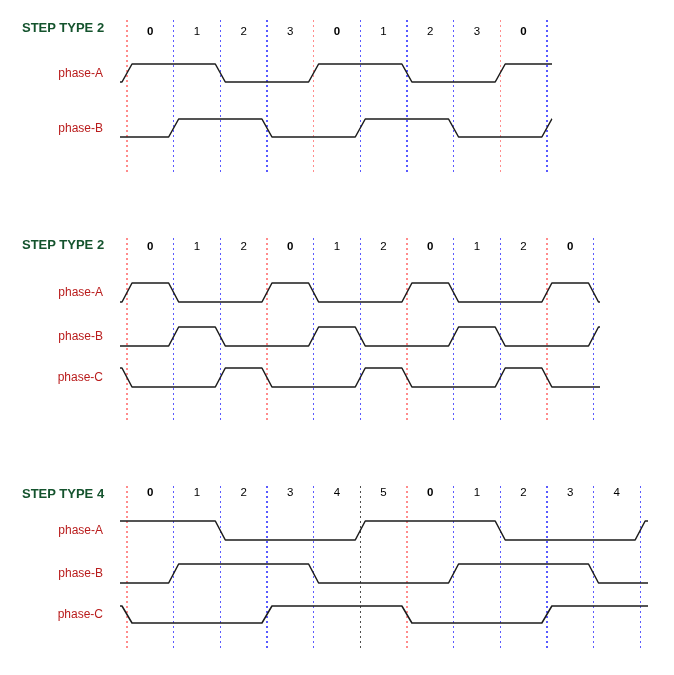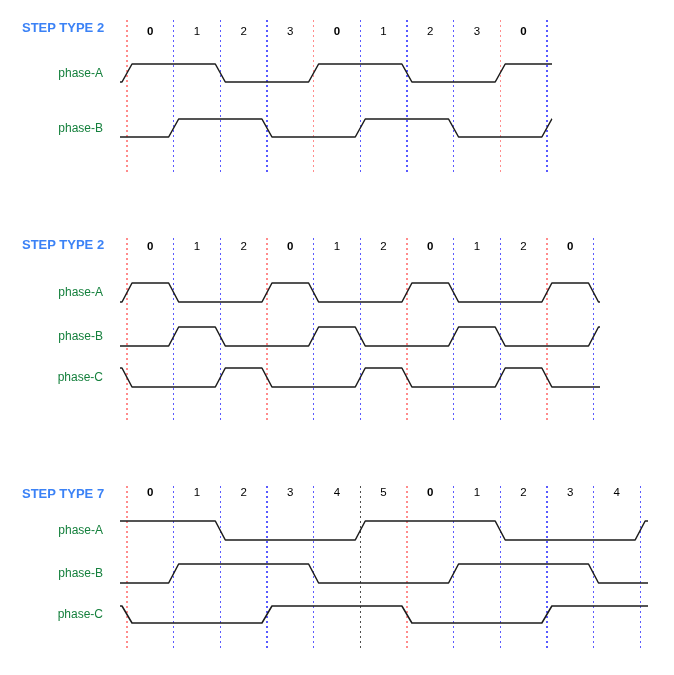--- a/index.html
+++ b/index.html
@@ -7,25 +7,25 @@
     width: 674px; height: 675px;
     background: #ffffff;
     font-family: "Liberation Sans", sans-serif;
     position: relative;
     overflow: hidden;
   }
   #canvas { position: absolute; left: 0; top: 0; width: 674px; height: 675px; }
   svg#diagram { position: absolute; left: 0; top: 0; }
   .section-title {
     position: absolute; left: 22px; height: 16px; line-height: 16px;
-    font-size: 13px; font-weight: bold; color: #3b82f6; white-space: nowrap;
+    font-size: 13px; font-weight: bold; color: #14532d; white-space: nowrap;
   }
   .phase-label {
     position: absolute; left: 0; width: 103px; height: 16px; line-height: 16px;
-    text-align: right; font-size: 12px; color: #15803d; white-space: nowrap;
+    text-align: right; font-size: 12px; color: #b91c1c; white-space: nowrap;
   }
 </style>
 </head>
 <body>
 
 <div id="canvas">
   <svg id="diagram" width="674" height="675">
       <line x1="127" y1="20" x2="127" y2="175" stroke="#ff8c8c" stroke-width="1.3" stroke-dasharray="2.4,2.6" shape-rendering="crispEdges"></line>
       <line x1="173.65" y1="20" x2="173.65" y2="175" stroke="#5a5aff" stroke-width="1.3" stroke-dasharray="2.4,2.6" shape-rendering="crispEdges"></line>
       <line x1="220.3" y1="20" x2="220.3" y2="175" stroke="#5a5aff" stroke-width="1.3" stroke-dasharray="2.4,2.6" shape-rendering="crispEdges"></line>
@@ -94,21 +94,21 @@
       <text x="523.525" y="496" text-anchor="middle" font-family="&quot;Liberation Sans&quot;, sans-serif" font-size="11.5" font-weight="normal" fill="#000000">2</text>
       <text x="570.175" y="496" text-anchor="middle" font-family="&quot;Liberation Sans&quot;, sans-serif" font-size="11.5" font-weight="normal" fill="#000000">3</text>
       <text x="616.825" y="496" text-anchor="middle" font-family="&quot;Liberation Sans&quot;, sans-serif" font-size="11.5" font-weight="normal" fill="#000000">4</text>
       <path d="M 120 521 L 215.3 521 L 225.3 540 L 355.25 540 L 365.25 521 L 495.2 521 L 505.2 540 L 635.15 540 L 645.15 521 L 648 521" fill="none" stroke="#1c1c1c" stroke-width="1.5" stroke-linejoin="round"></path>
       <path d="M 120 583 L 168.65 583 L 178.65 564 L 308.6 564 L 318.6 583 L 448.55 583 L 458.55 564 L 588.5 564 L 598.5 583 L 648 583" fill="none" stroke="#1c1c1c" stroke-width="1.5" stroke-linejoin="round"></path>
       <path d="M 120 606 L 122 606 L 132 623 L 261.95 623 L 271.95 606 L 401.9 606 L 411.9 623 L 541.8499999999999 623 L 551.8499999999999 606 L 648 606" fill="none" stroke="#1c1c1c" stroke-width="1.5" stroke-linejoin="round"></path>
     </svg>
 
   <div class="section-title" style="top:20px">STEP TYPE 2</div>
   <div class="section-title" style="top:237px">STEP TYPE 2</div>
-  <div class="section-title" style="top:486px">STEP TYPE 7</div>
+  <div class="section-title" style="top:486px">STEP TYPE 4</div>
 
   <div class="phase-label" style="top:65px">phase-A</div>
   <div class="phase-label" style="top:120px">phase-B</div>
 
   <div class="phase-label" style="top:284px">phase-A</div>
   <div class="phase-label" style="top:328px">phase-B</div>
   <div class="phase-label" style="top:369px">phase-C</div>
 
   <div class="phase-label" style="top:522px">phase-A</div>
   <div class="phase-label" style="top:565px">phase-B</div>

